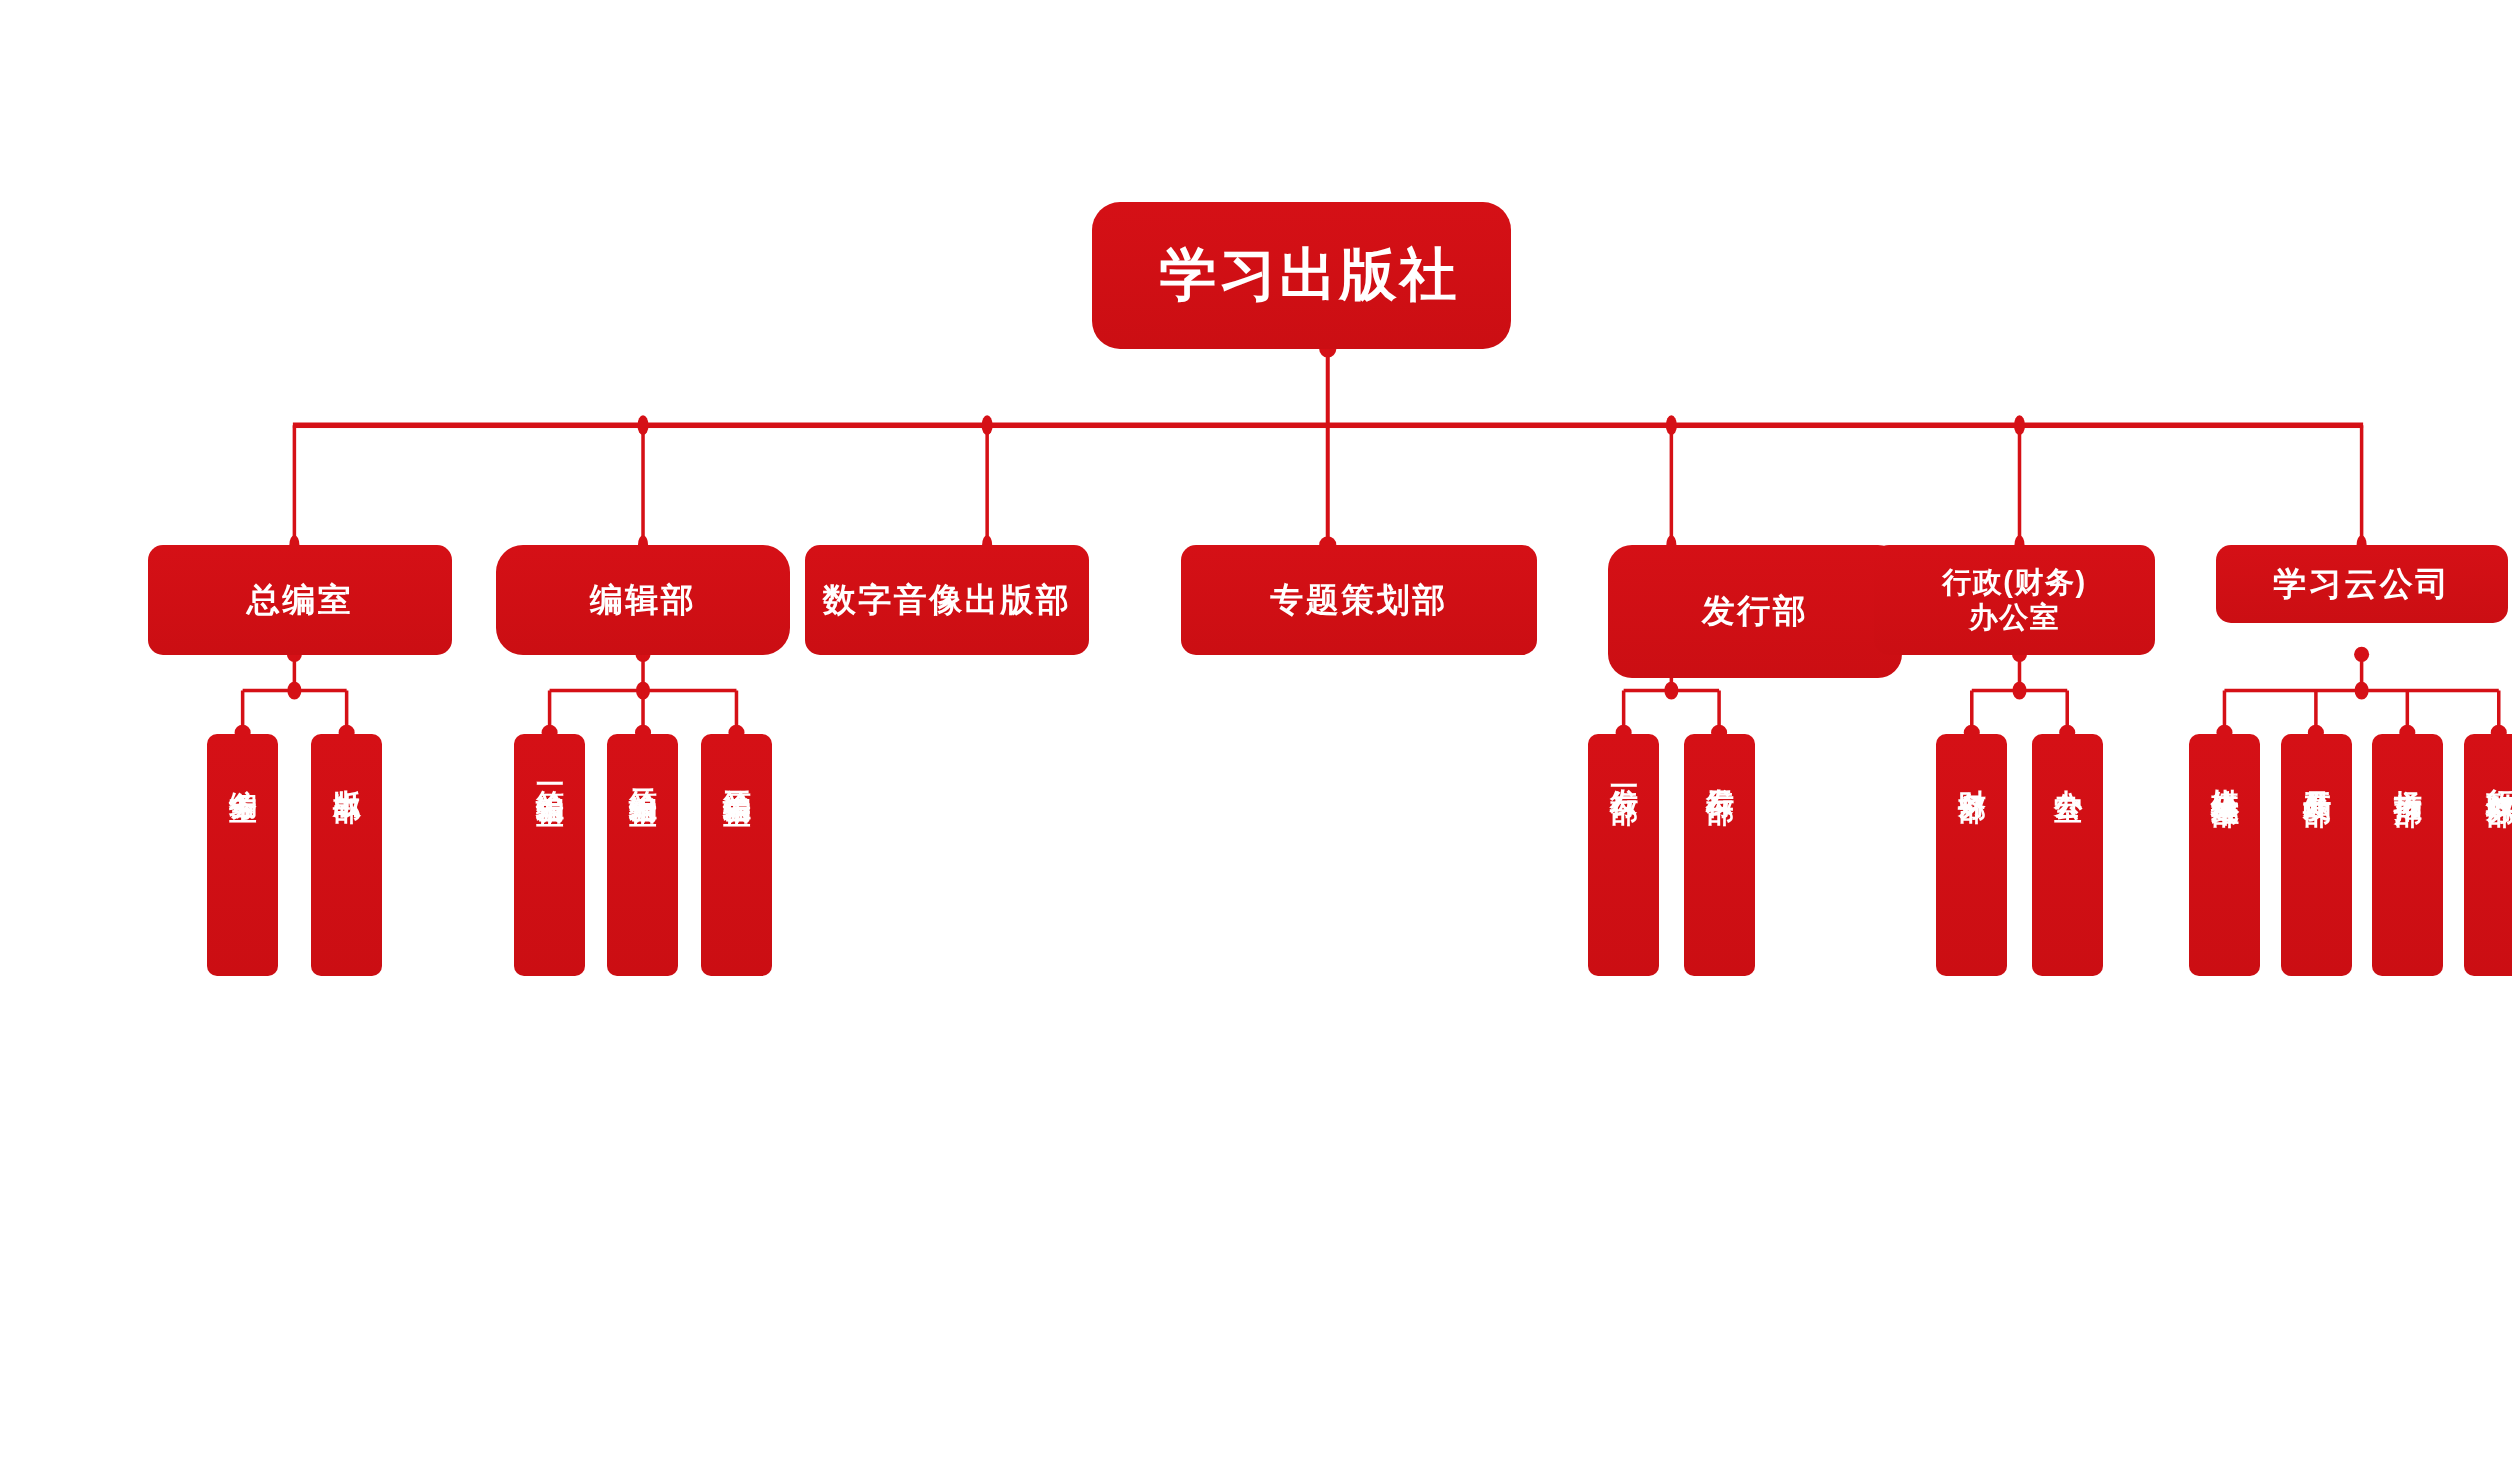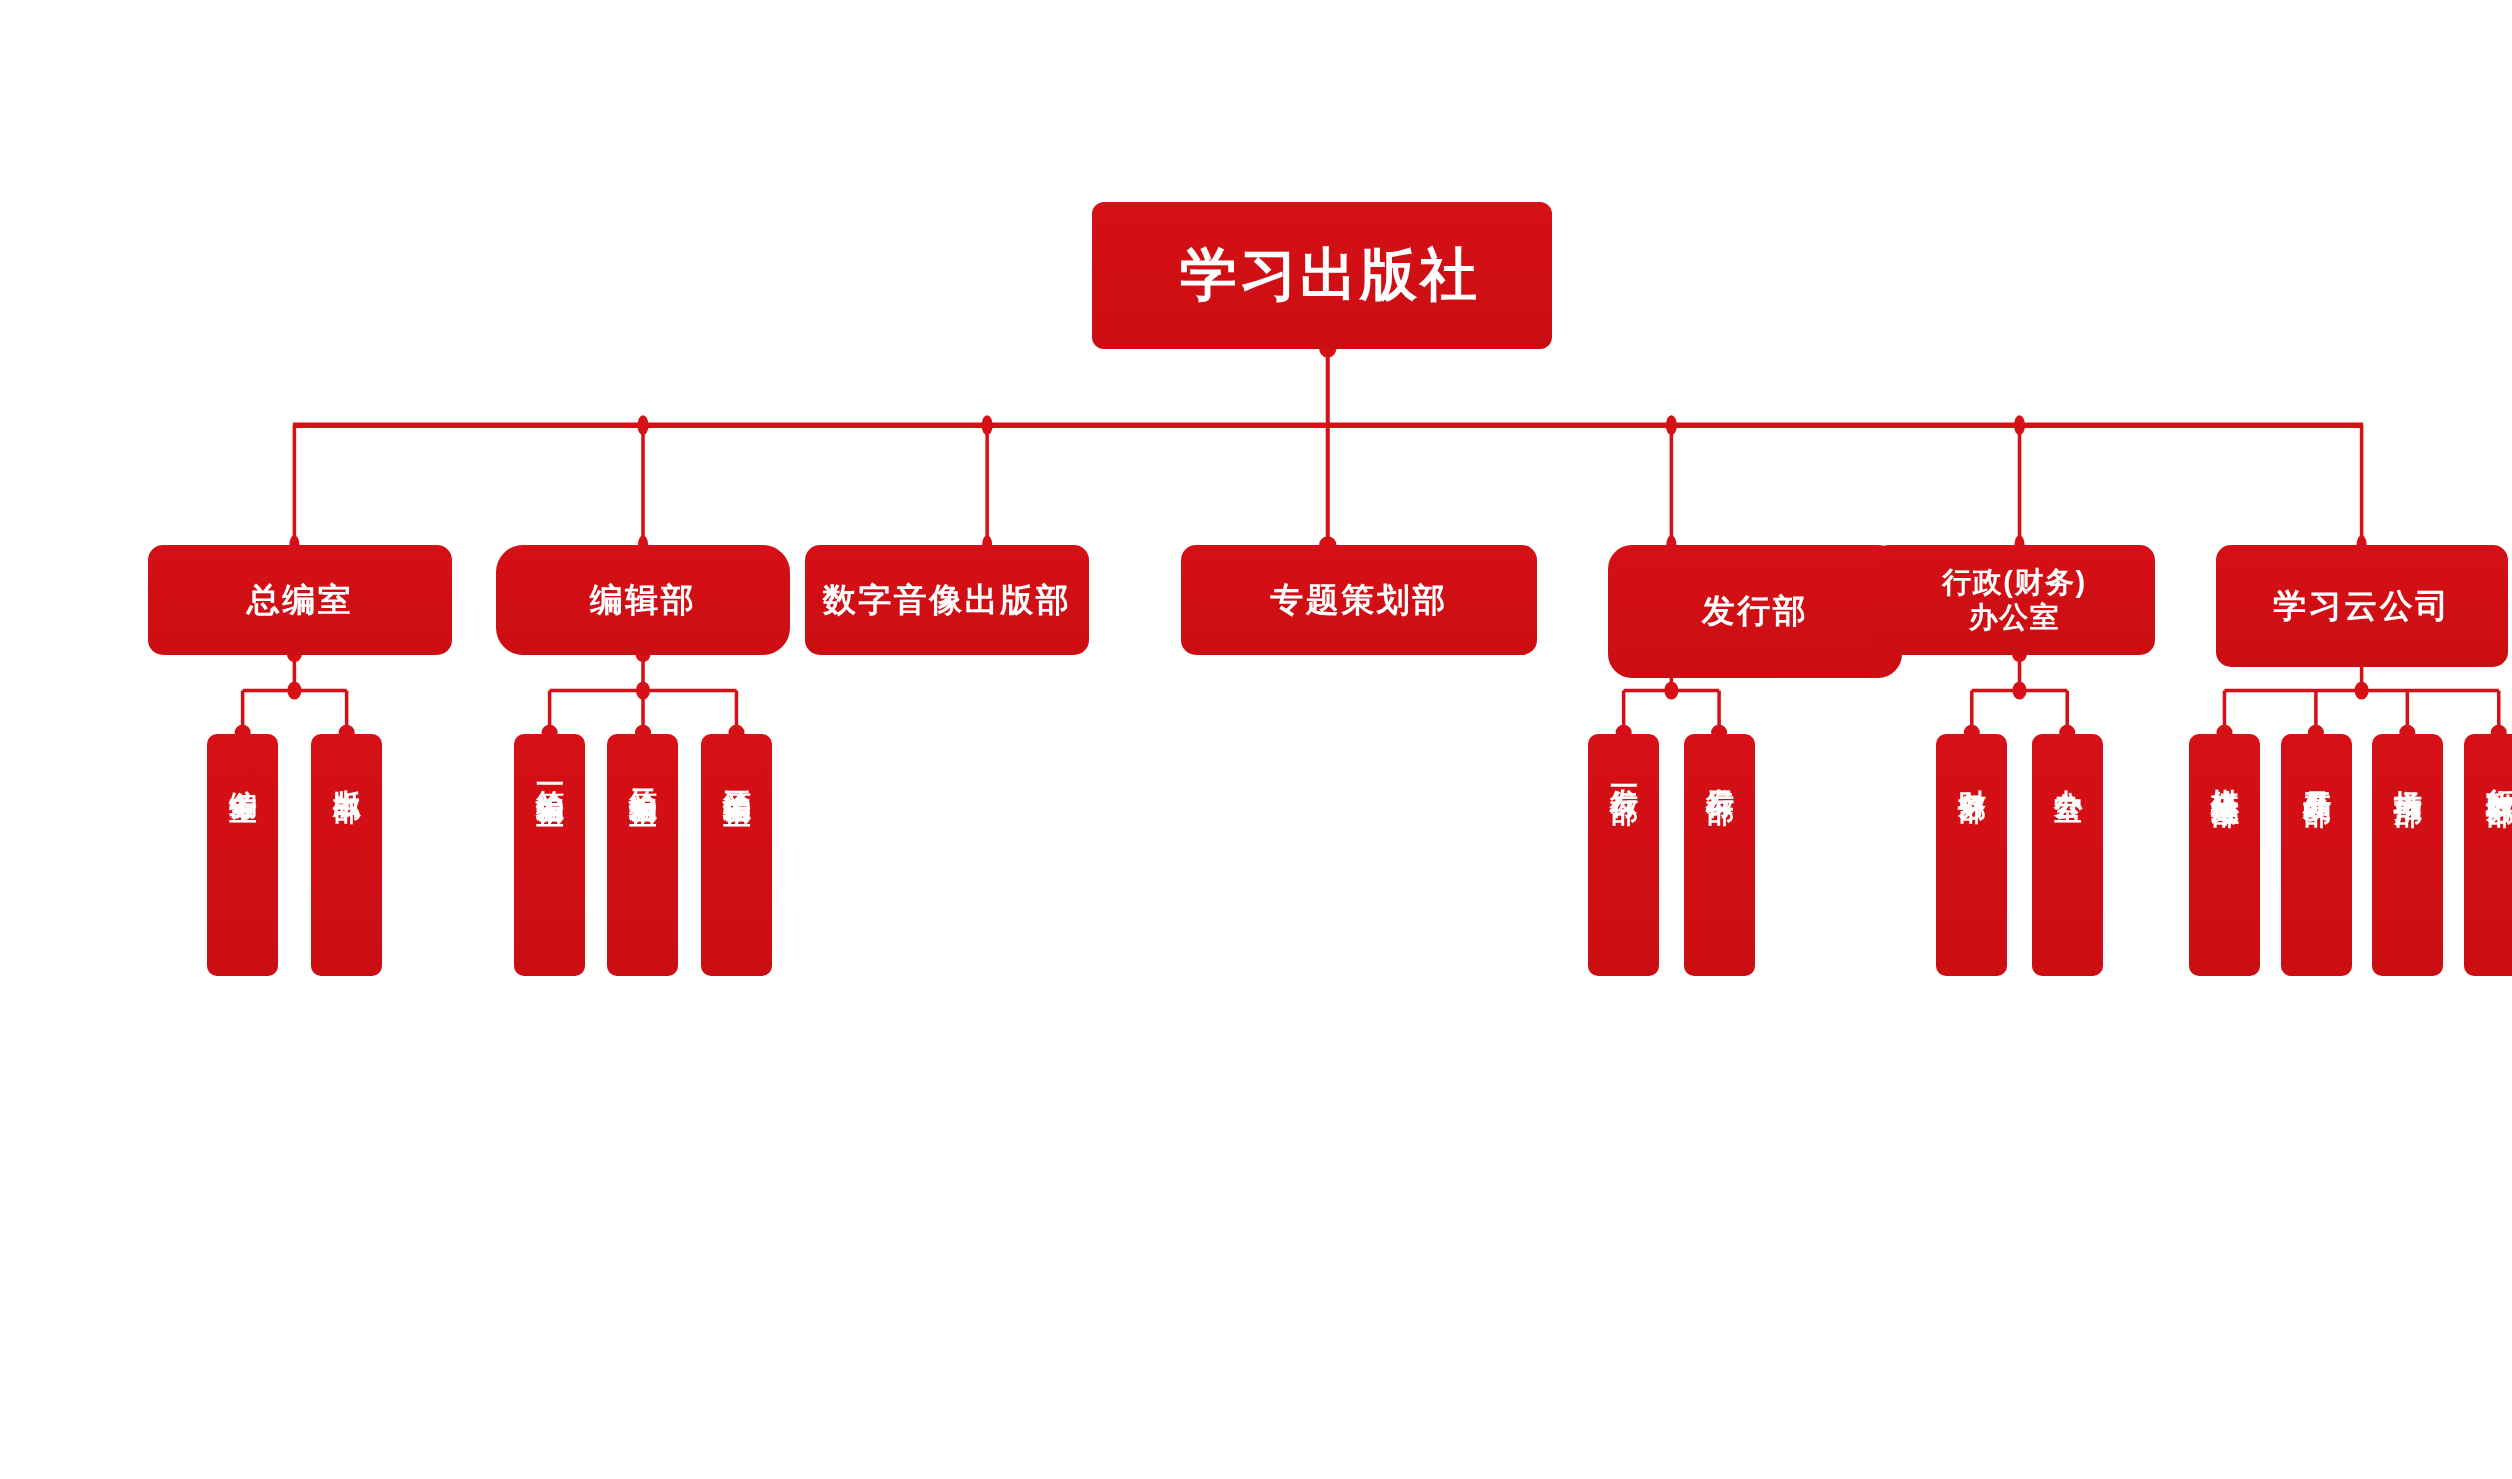--- a/index.html
+++ b/index.html
@@ -28,23 +28,23 @@
     display: flex;
     align-items: center;
     justify-content: center;
     text-align: center;
   }
 
   
   #root-node {
     left: 1092px;
     top: 202px;
-    width: 460px;
+    width: 419px;
     height: 147px;
-    border-radius: 12px;
+    border-radius: 28px;
     font-size: 57px;
     letter-spacing: 3px;
     padding-left: 16px;
   }
 
   
   .node.l2 {
     border-radius: 15px;
     font-size: 33px;
     letter-spacing: 2.5px;
@@ -187,21 +187,21 @@
       <div class="node l2 two-line" style="left: 1874px; top: 545px; width: 281px; height: 110px;">
         <div class="l2-line">行政(财务)</div>
         <div class="l2-line">办公室</div>
       </div>
       <div class="node l3" style="left: 1936px; top: 734px; width: 71px; height: 242px;">
         <div class="l3-label">财务部</div>
       </div>
       <div class="node l3" style="left: 2032px; top: 734px; width: 71px; height: 242px;">
         <div class="l3-label">办公室</div>
       </div>
-      <div class="node l2" style="left: 2216px; top: 545px; width: 292px; height: 122px;">
+      <div class="node l2" style="left: 2216px; top: 545px; width: 292px; height: 78px;">
         <div class="l2-line">学习云公司</div>
       </div>
       <div class="node l3" style="left: 2189px; top: 734px; width: 71px; height: 242px;">
         <div class="l3-label">媒体运维部</div>
       </div>
       <div class="node l3" style="left: 2281px; top: 734px; width: 71px; height: 242px;">
         <div class="l3-label">产品开发部</div>
       </div>
       <div class="node l3" style="left: 2372px; top: 734px; width: 71px; height: 242px;">
         <div class="l3-label">市场推广部</div>

